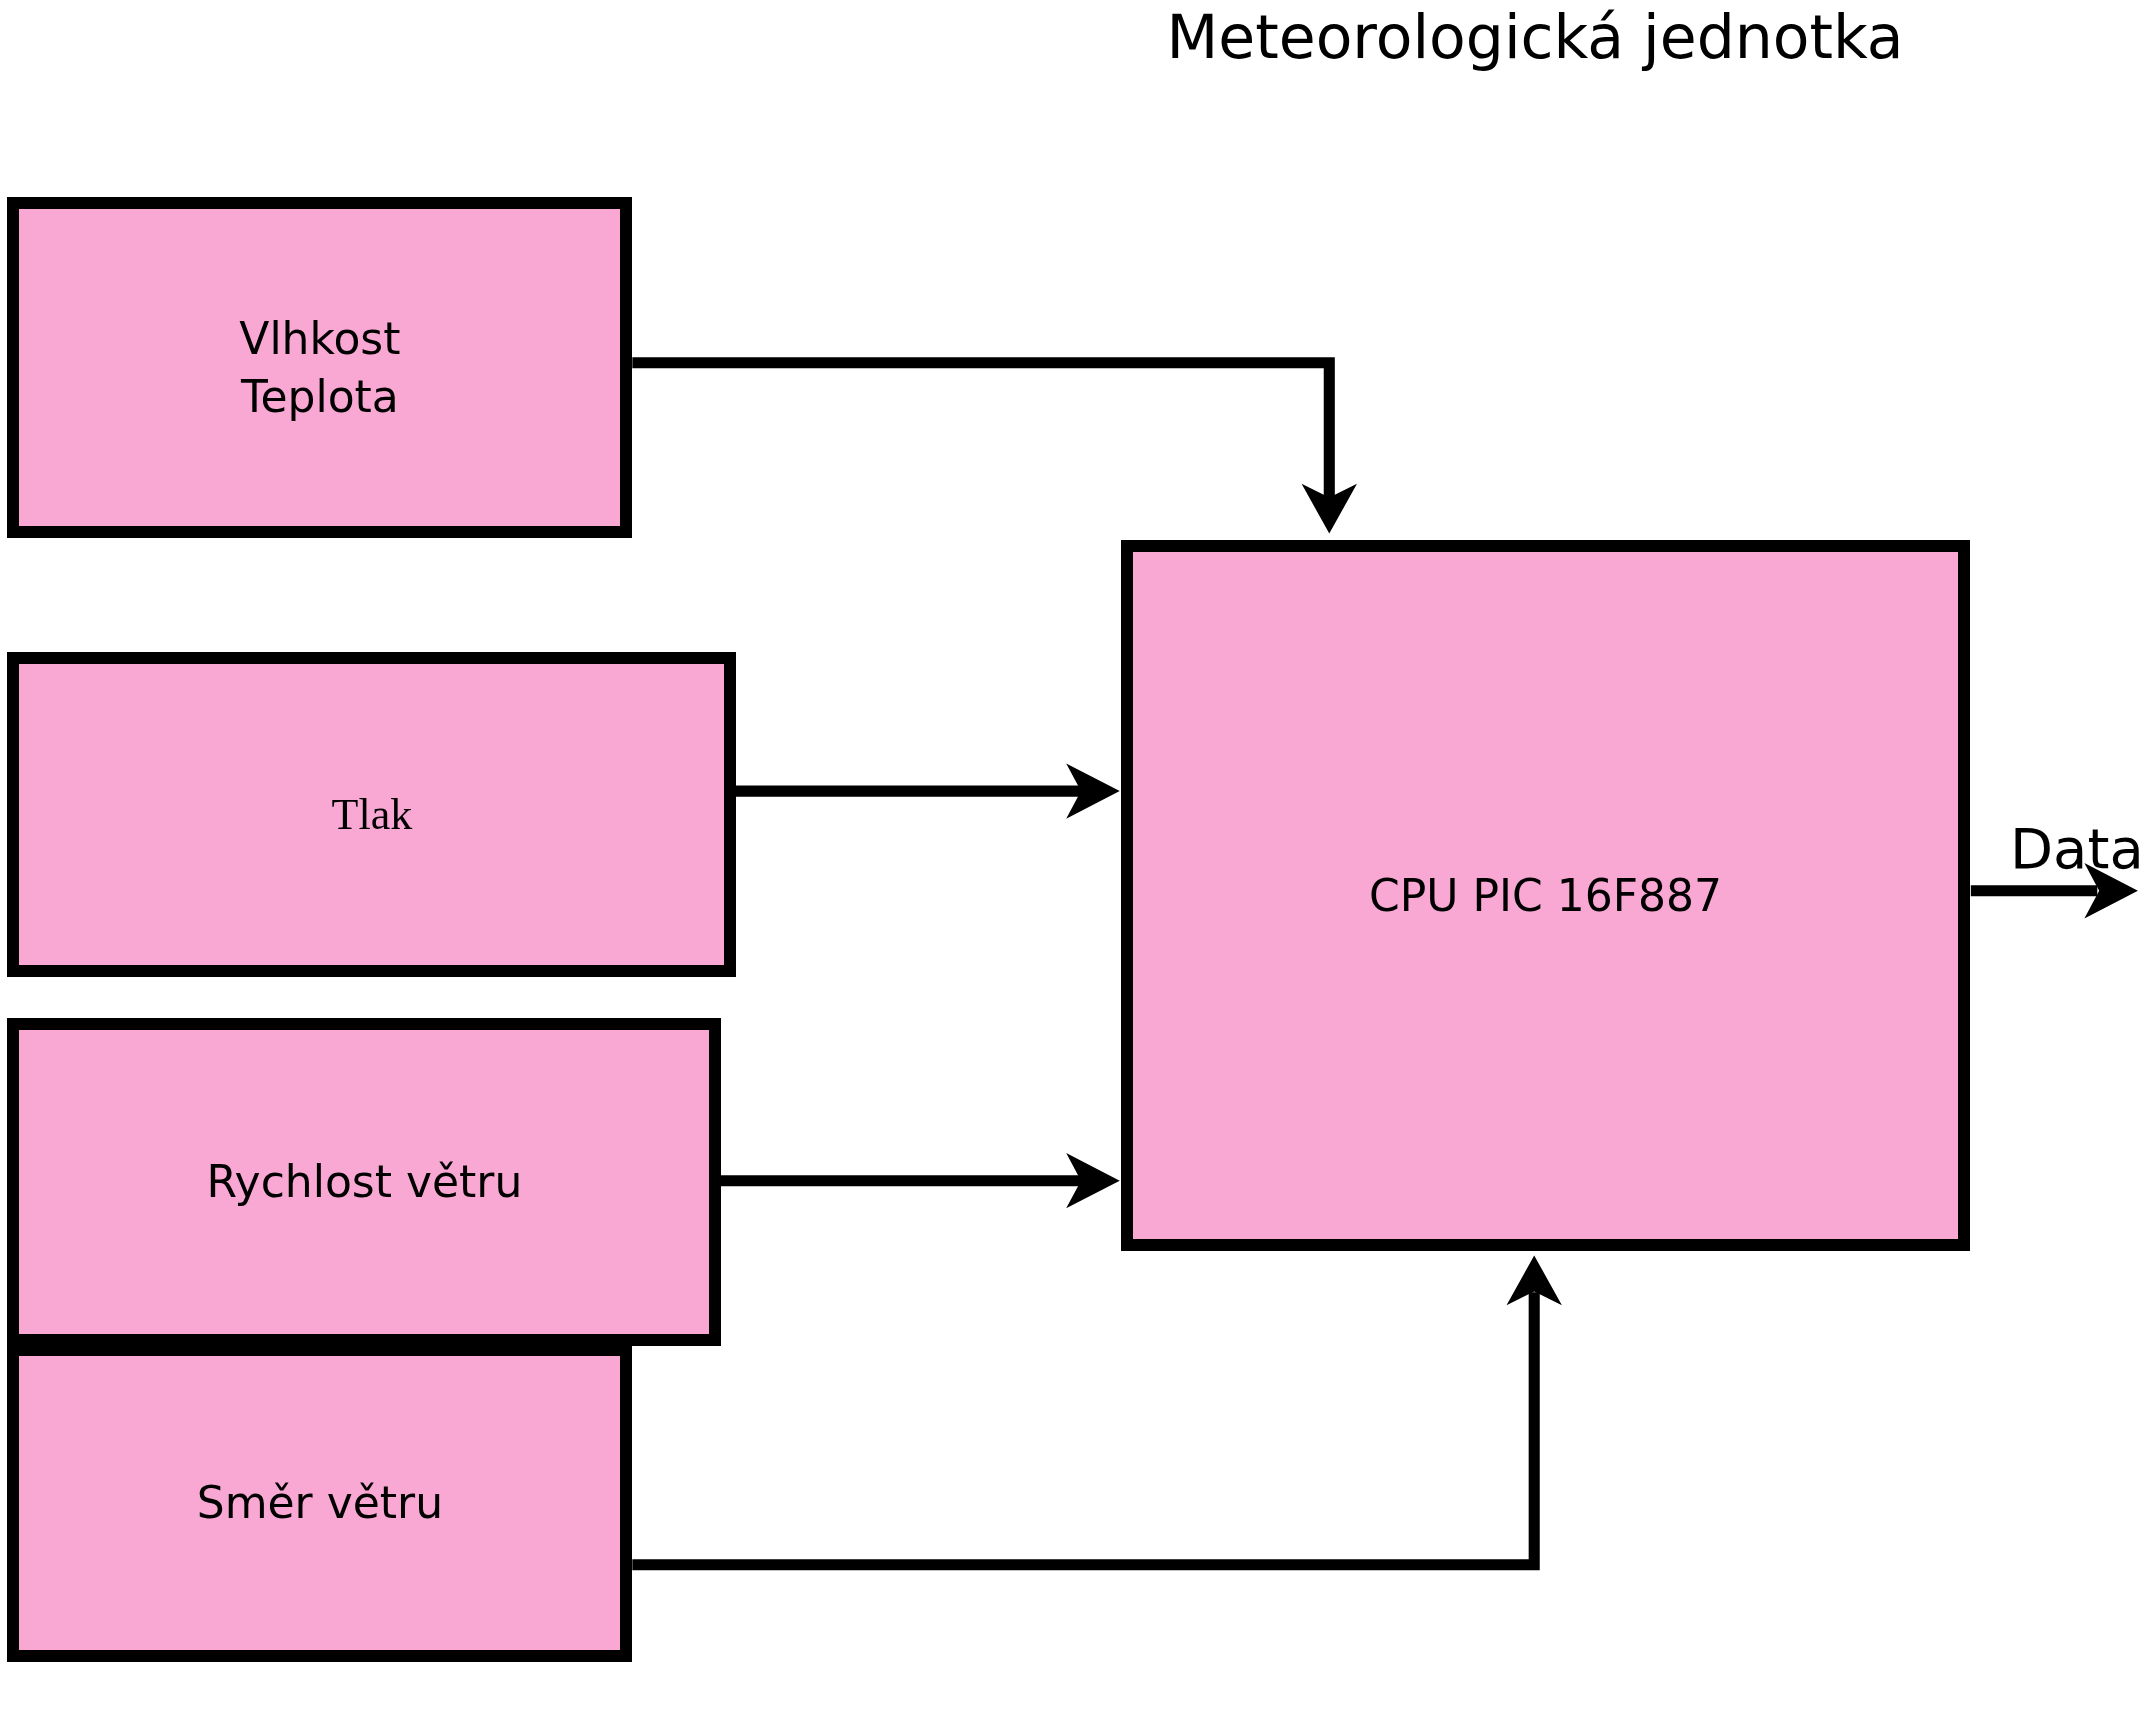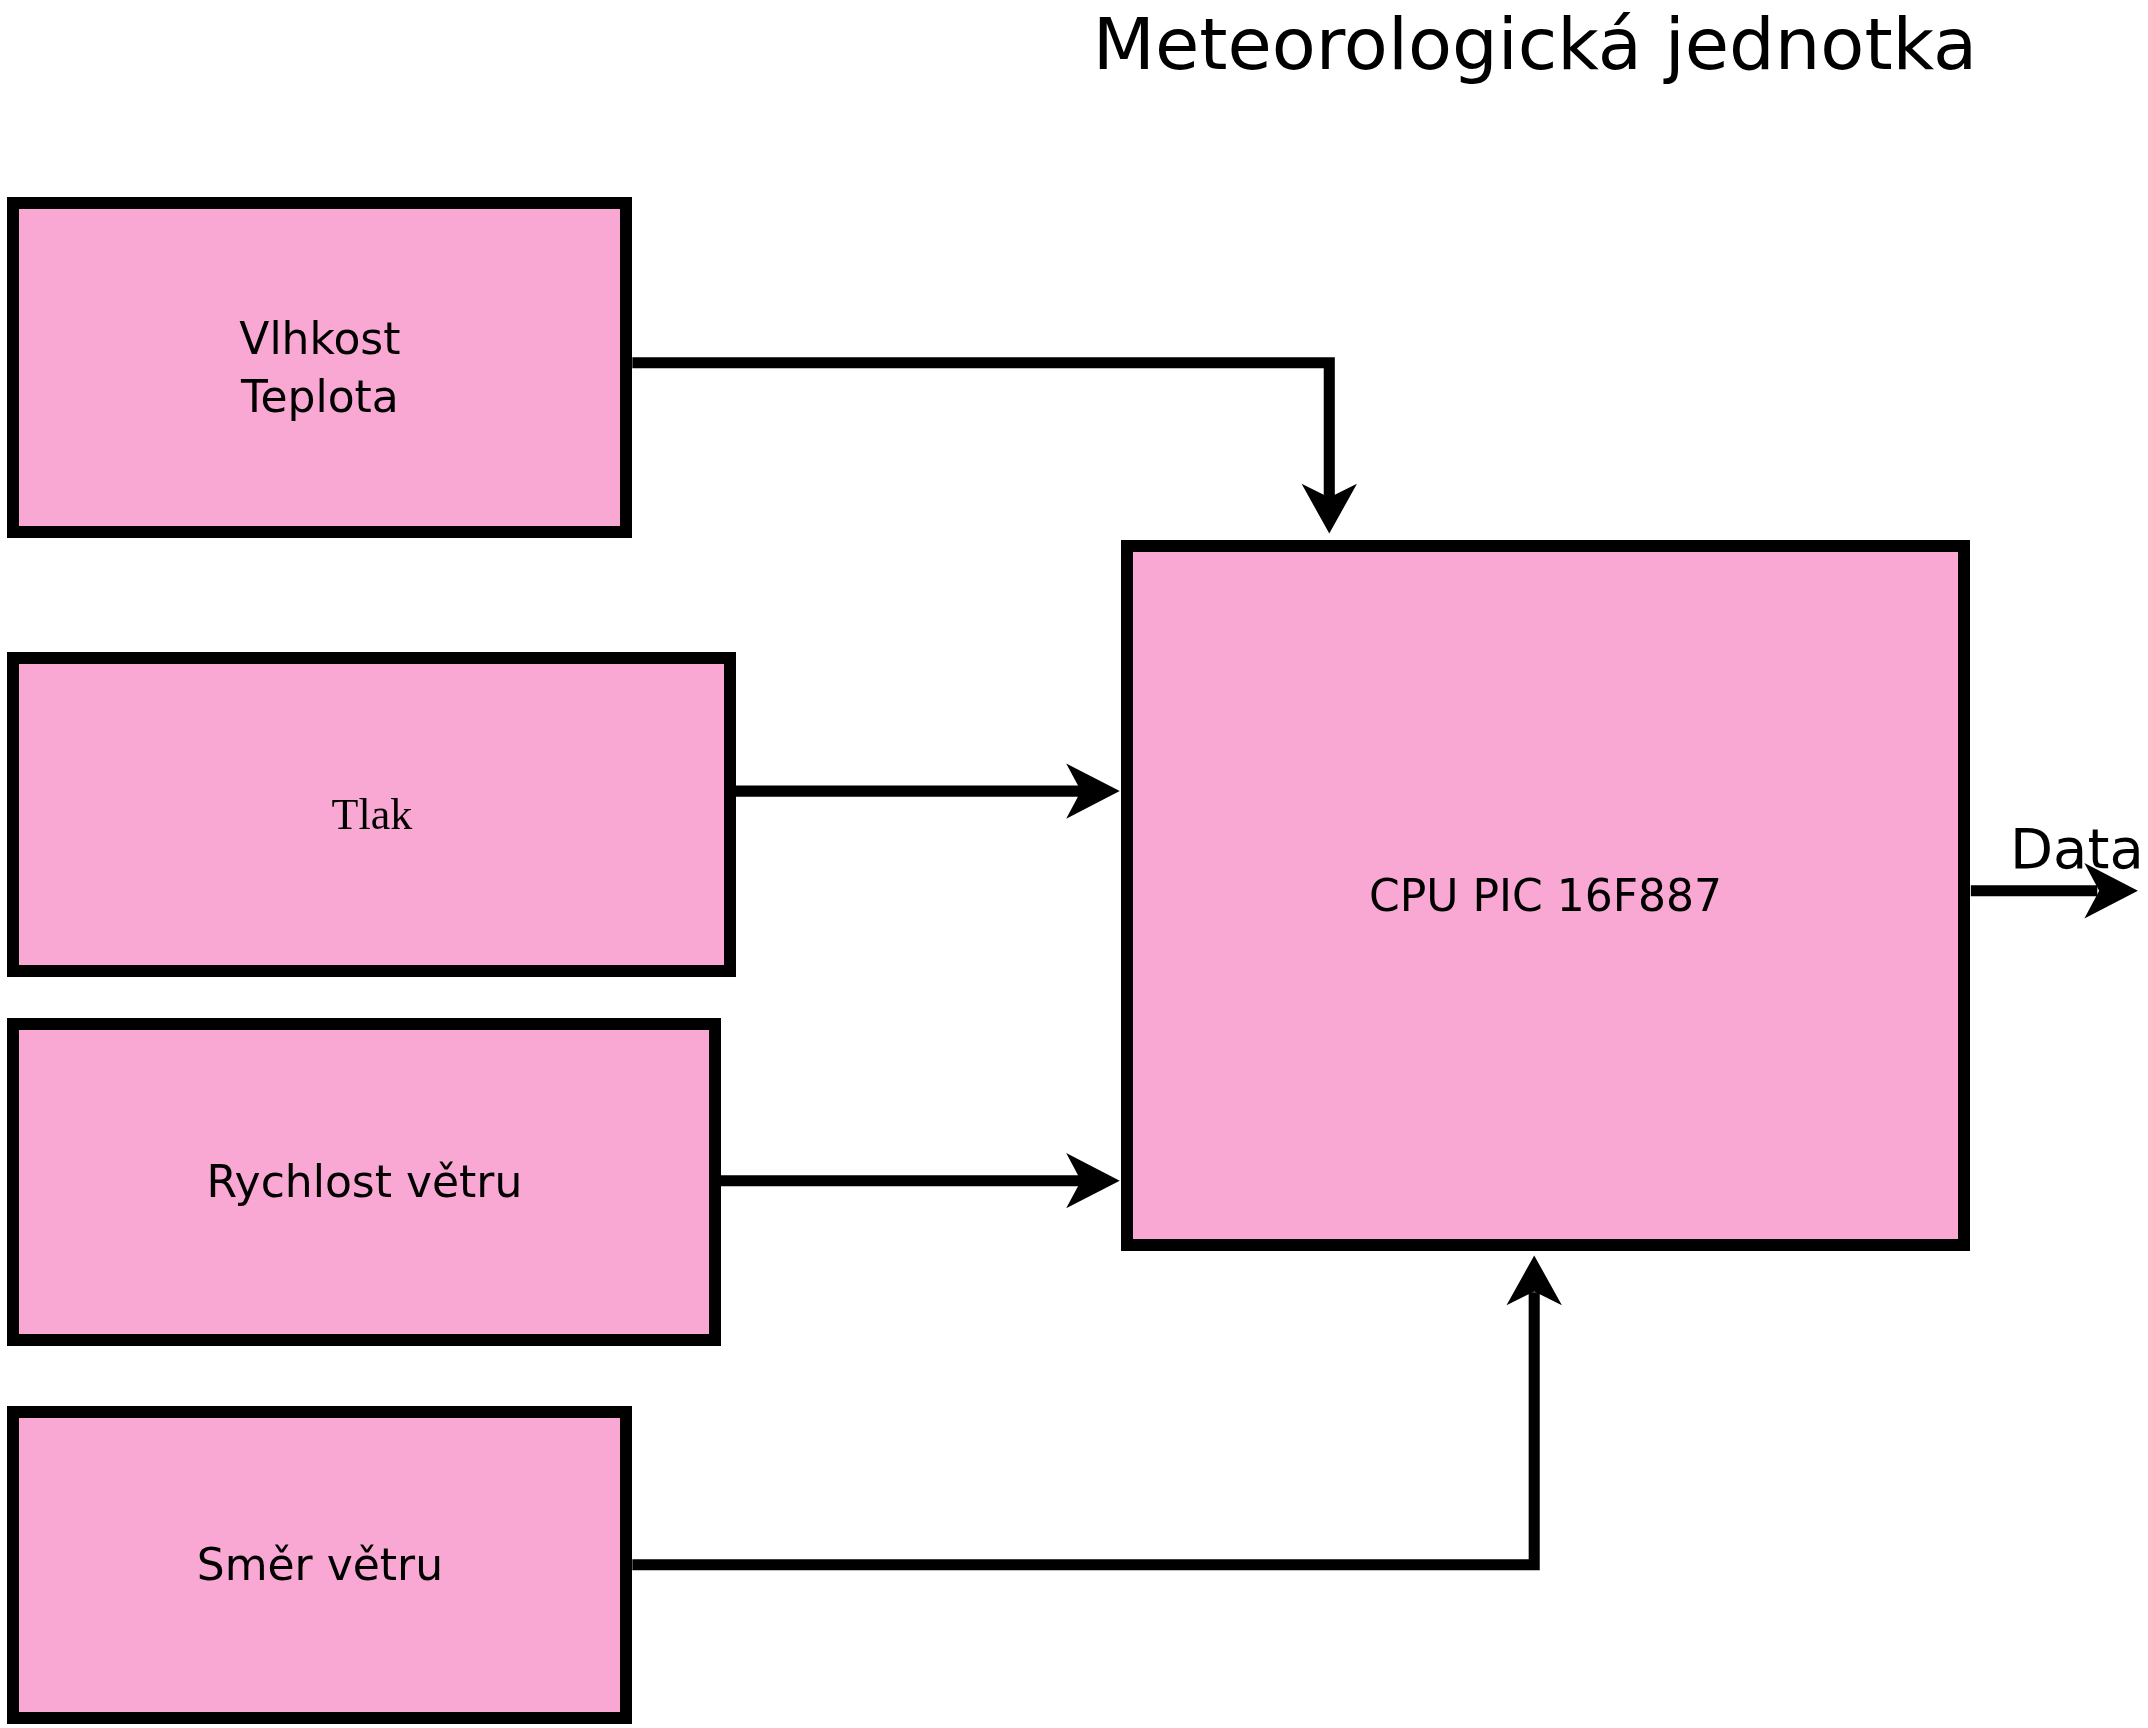--- a/index.html
+++ b/index.html
@@ -14,21 +14,21 @@
     background: #ffffff;
     font-family: "DejaVu Sans", "Liberation Sans", sans-serif;
     color: #000000;
     overflow: hidden;
   }
   .diagram-title {
     position: absolute;
     top: 1.8px;
     left: 1535px;
     transform: translateX(-50%);
-    font-size: 72px;
+    font-size: 60px;
     font-weight: 400;
     white-space: nowrap;
     margin: 0;
   }
   .block {
     position: absolute;
     box-sizing: border-box;
     border: 12px solid #000000;
     background: #f9a8d4;
     display: flex;
@@ -37,21 +37,21 @@
     text-align: center;
   }
   .block .label {
     font-size: 44px;
     line-height: 1.3;
     white-space: pre-line;
   }
   .block-vlhkost-teplota { left: 7.4px;    top: 197px;  width: 625px; height: 341px; }
   .block-tlak            { left: 7.4px;    top: 652px;  width: 729px; height: 325px; font-family: Liberation Serif, serif; }
   .block-rychlost-vetru  { left: 7.4px;    top: 1018px; width: 714px; height: 328px; }
-  .block-smer-vetru      { left: 7.4px;    top: 1406px; width: 625px; height: 318px; }
+  .block-smer-vetru      { left: 7.4px;    top: 1344px; width: 625px; height: 318px; }
   .block-cpu             { left: 1121px; top: 540px;  width: 849px; height: 711px; }
   .wires {
     position: absolute;
     left: 0;
     top: 0;
     width: 2149px;
     height: 1729px;
     pointer-events: none;
   }
   .wires path { stroke: #000000; stroke-width: 12; fill: none; }

